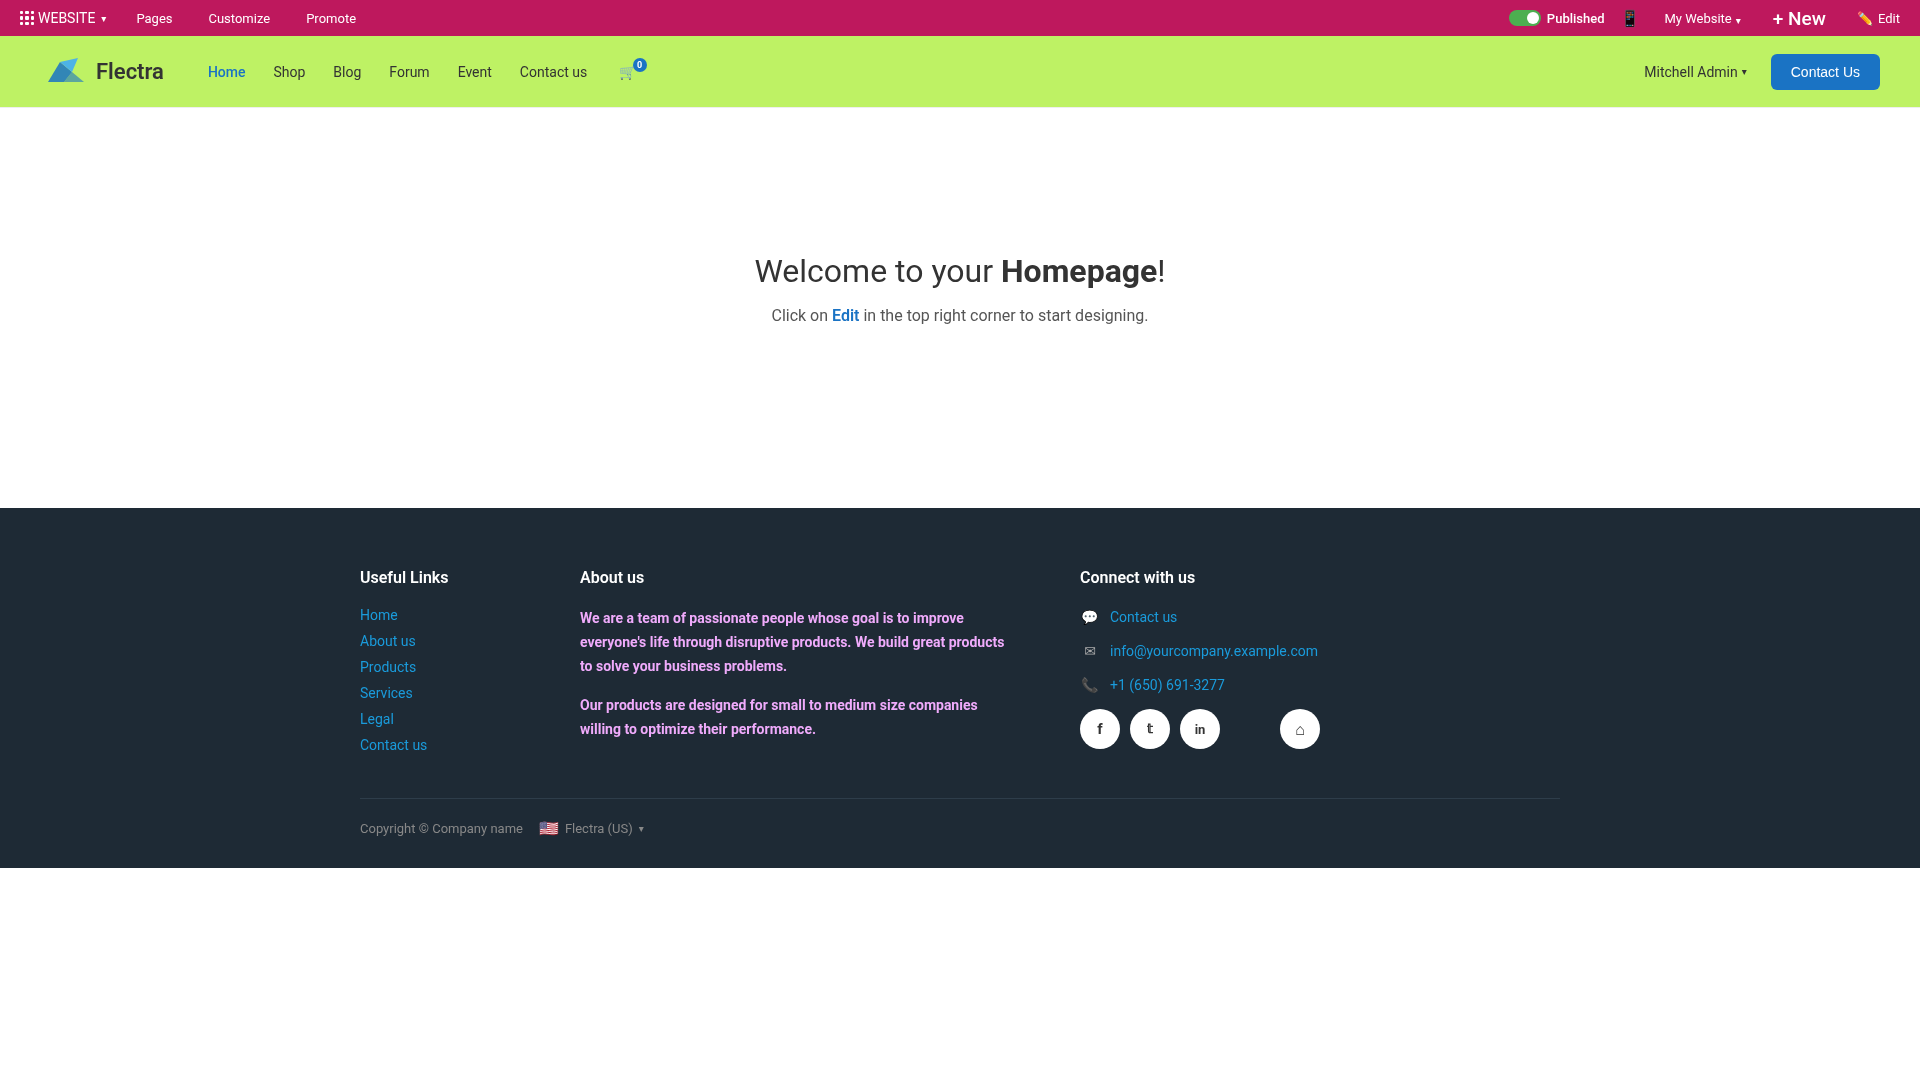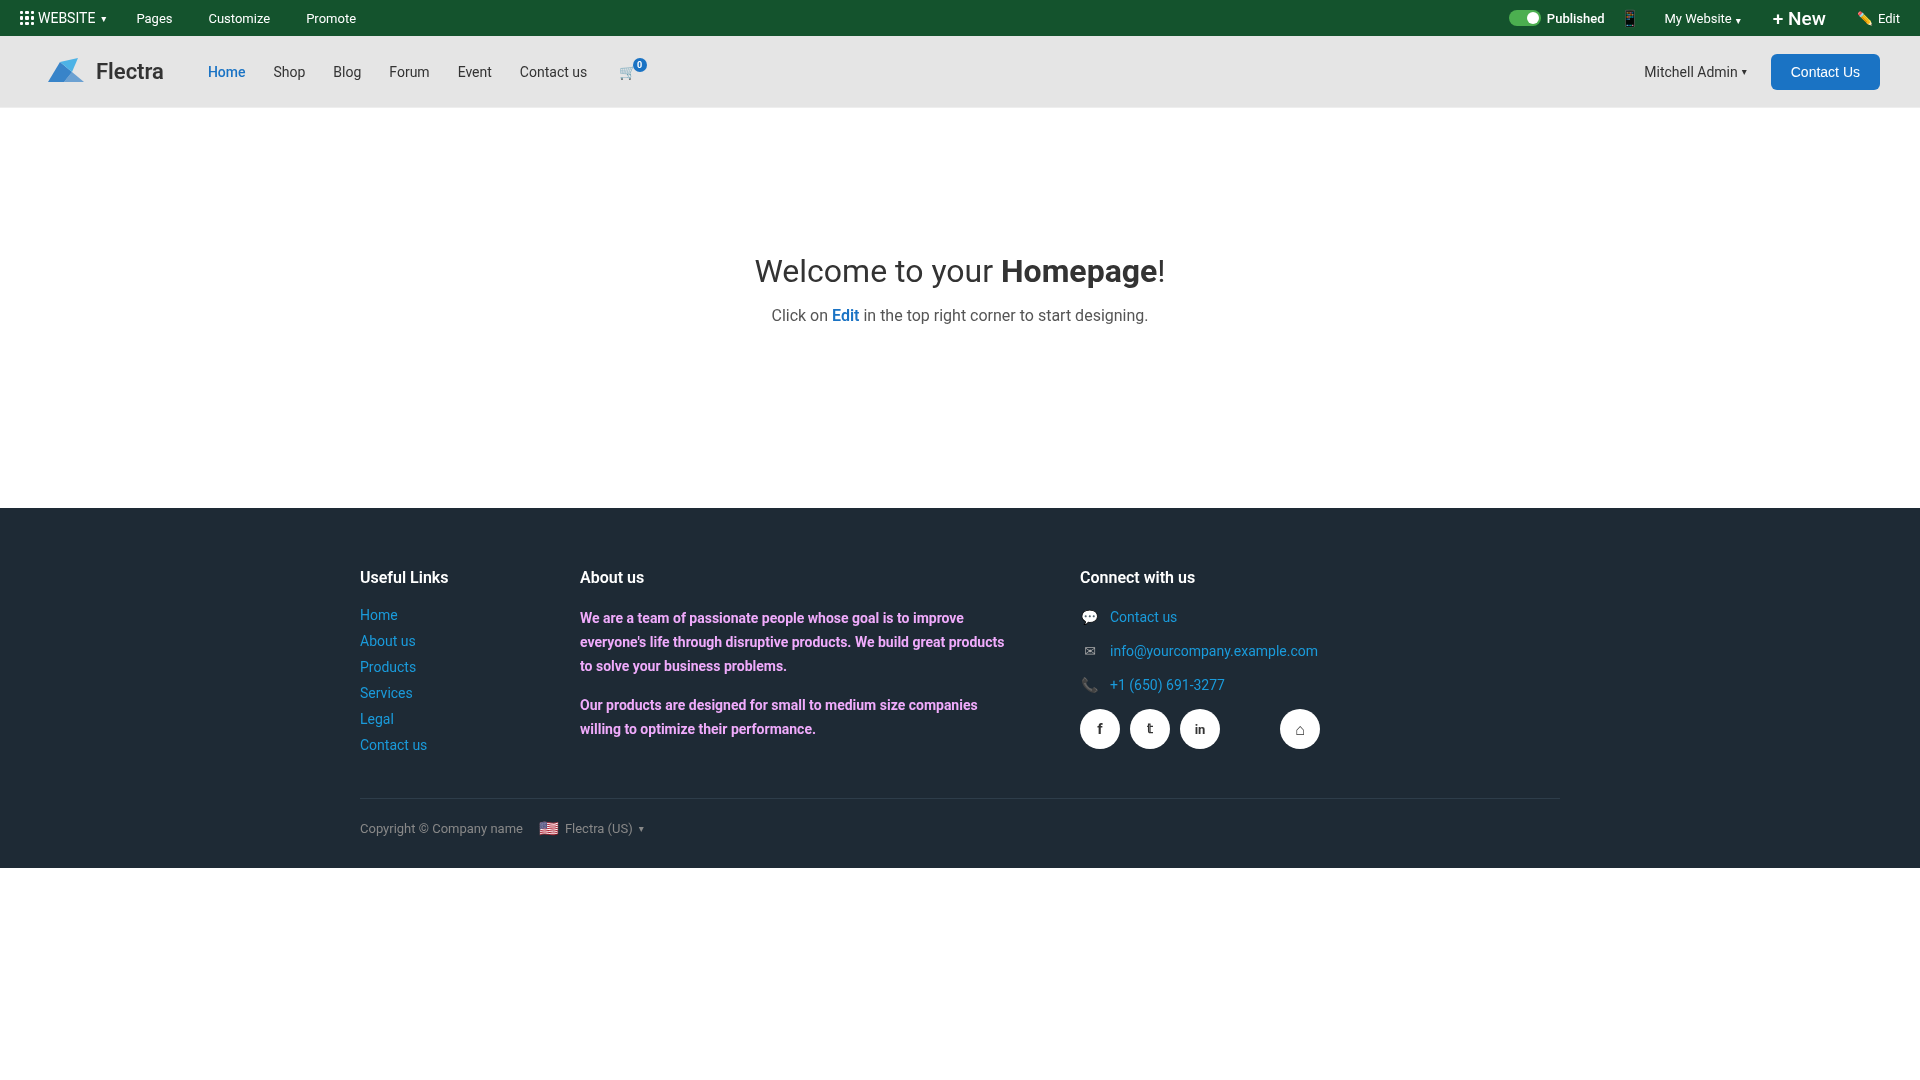--- a/index.html
+++ b/index.html
@@ -1,20 +1,20 @@
 <!DOCTYPE html>
 <html><head>
   <meta charset="utf-8">
   <style>
     * { margin: 0; padding: 0; box-sizing: border-box; }
     body { font-family: -apple-system, BlinkMacSystemFont, 'Segoe UI', Roboto, sans-serif; font-size: 14px; background: #fff; }
 
     
     .admin-bar {
-      background: #14532d;
+      background: #be185d;
       height: 36px;
       display: flex;
       align-items: center;
       padding: 0 12px;
       color: #fff;
       position: relative;
       z-index: 100;
     }
     .admin-bar-left {
       display: flex;
@@ -120,21 +120,21 @@
       border-radius: 4px;
     }
 
     
     .site-header {
       display: flex;
       align-items: center;
       padding: 0 40px;
       height: 72px;
       border-bottom: 1px solid #eee;
-      background: #e5e5e5;
+      background: #bef264;
     }
     .logo-area {
       display: flex;
       align-items: center;
       gap: 8px;
       text-decoration: none;
       margin-right: 32px;
     }
     .logo-icon {
       width: 48px;

